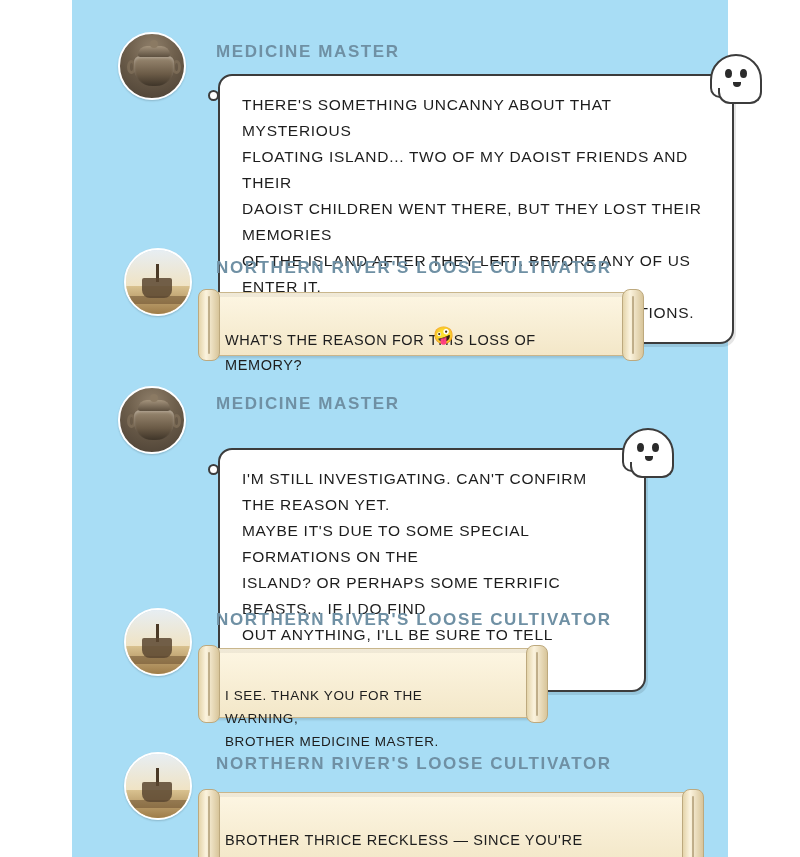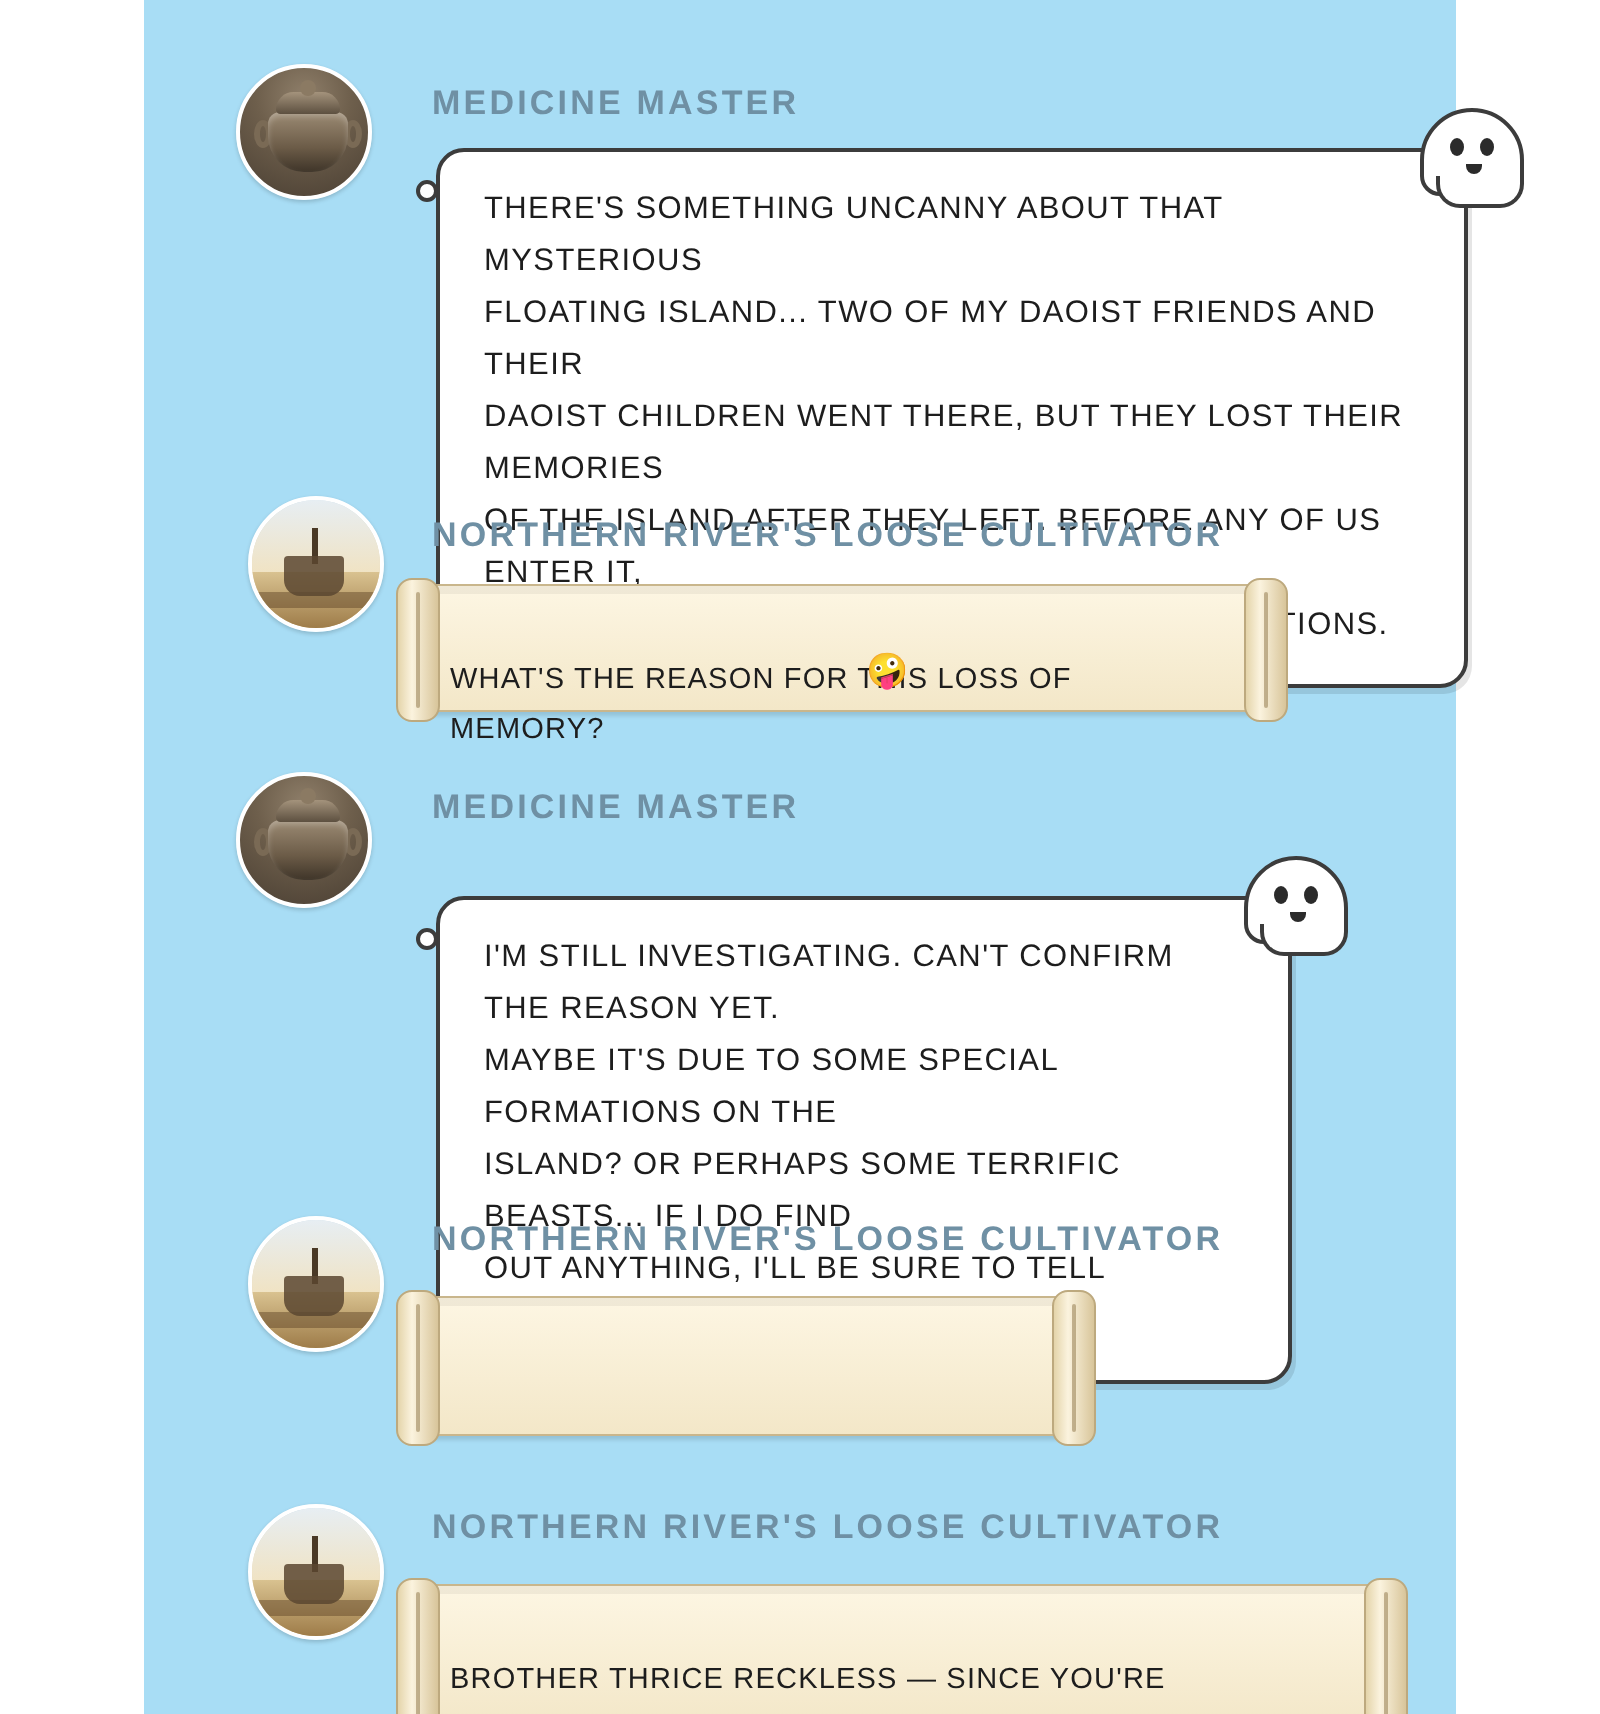--- a/index.html
+++ b/index.html
@@ -326,20 +326,22 @@
       </div>
       <div class="speaker-name" style="left:144px; top:610px;">NORTHERN RIVER'S LOOSE CULTIVATOR</div>
       <div class="scroll-bubble" style="left:134px; top:648px; width:334px; height:70px; padding-right:48px;">
         <div class="scroll-shadow-top"></div>
         <div class="scroll-roll left" style="height:78px;">
             <div class="rline"></div>
           </div>
         <div class="scroll-roll right" style="height:78px;">
             <div class="rline"></div>
           </div>
+        <div class="stxt" style="font-size:13.5px; line-height:23px;">I SEE. THANK YOU FOR THE WARNING,
+BROTHER MEDICINE MASTER.</div>
       </div>
     </div>
 
     <div class="msg-block" style="top:0;">
       <div class="avatar avatar-river" style="left:52px; top:752px;">
         <div class="sky"></div>
         <div class="water"></div>
         <div class="shore"></div>
         <div class="mast"></div>
         <div class="boat"></div>

